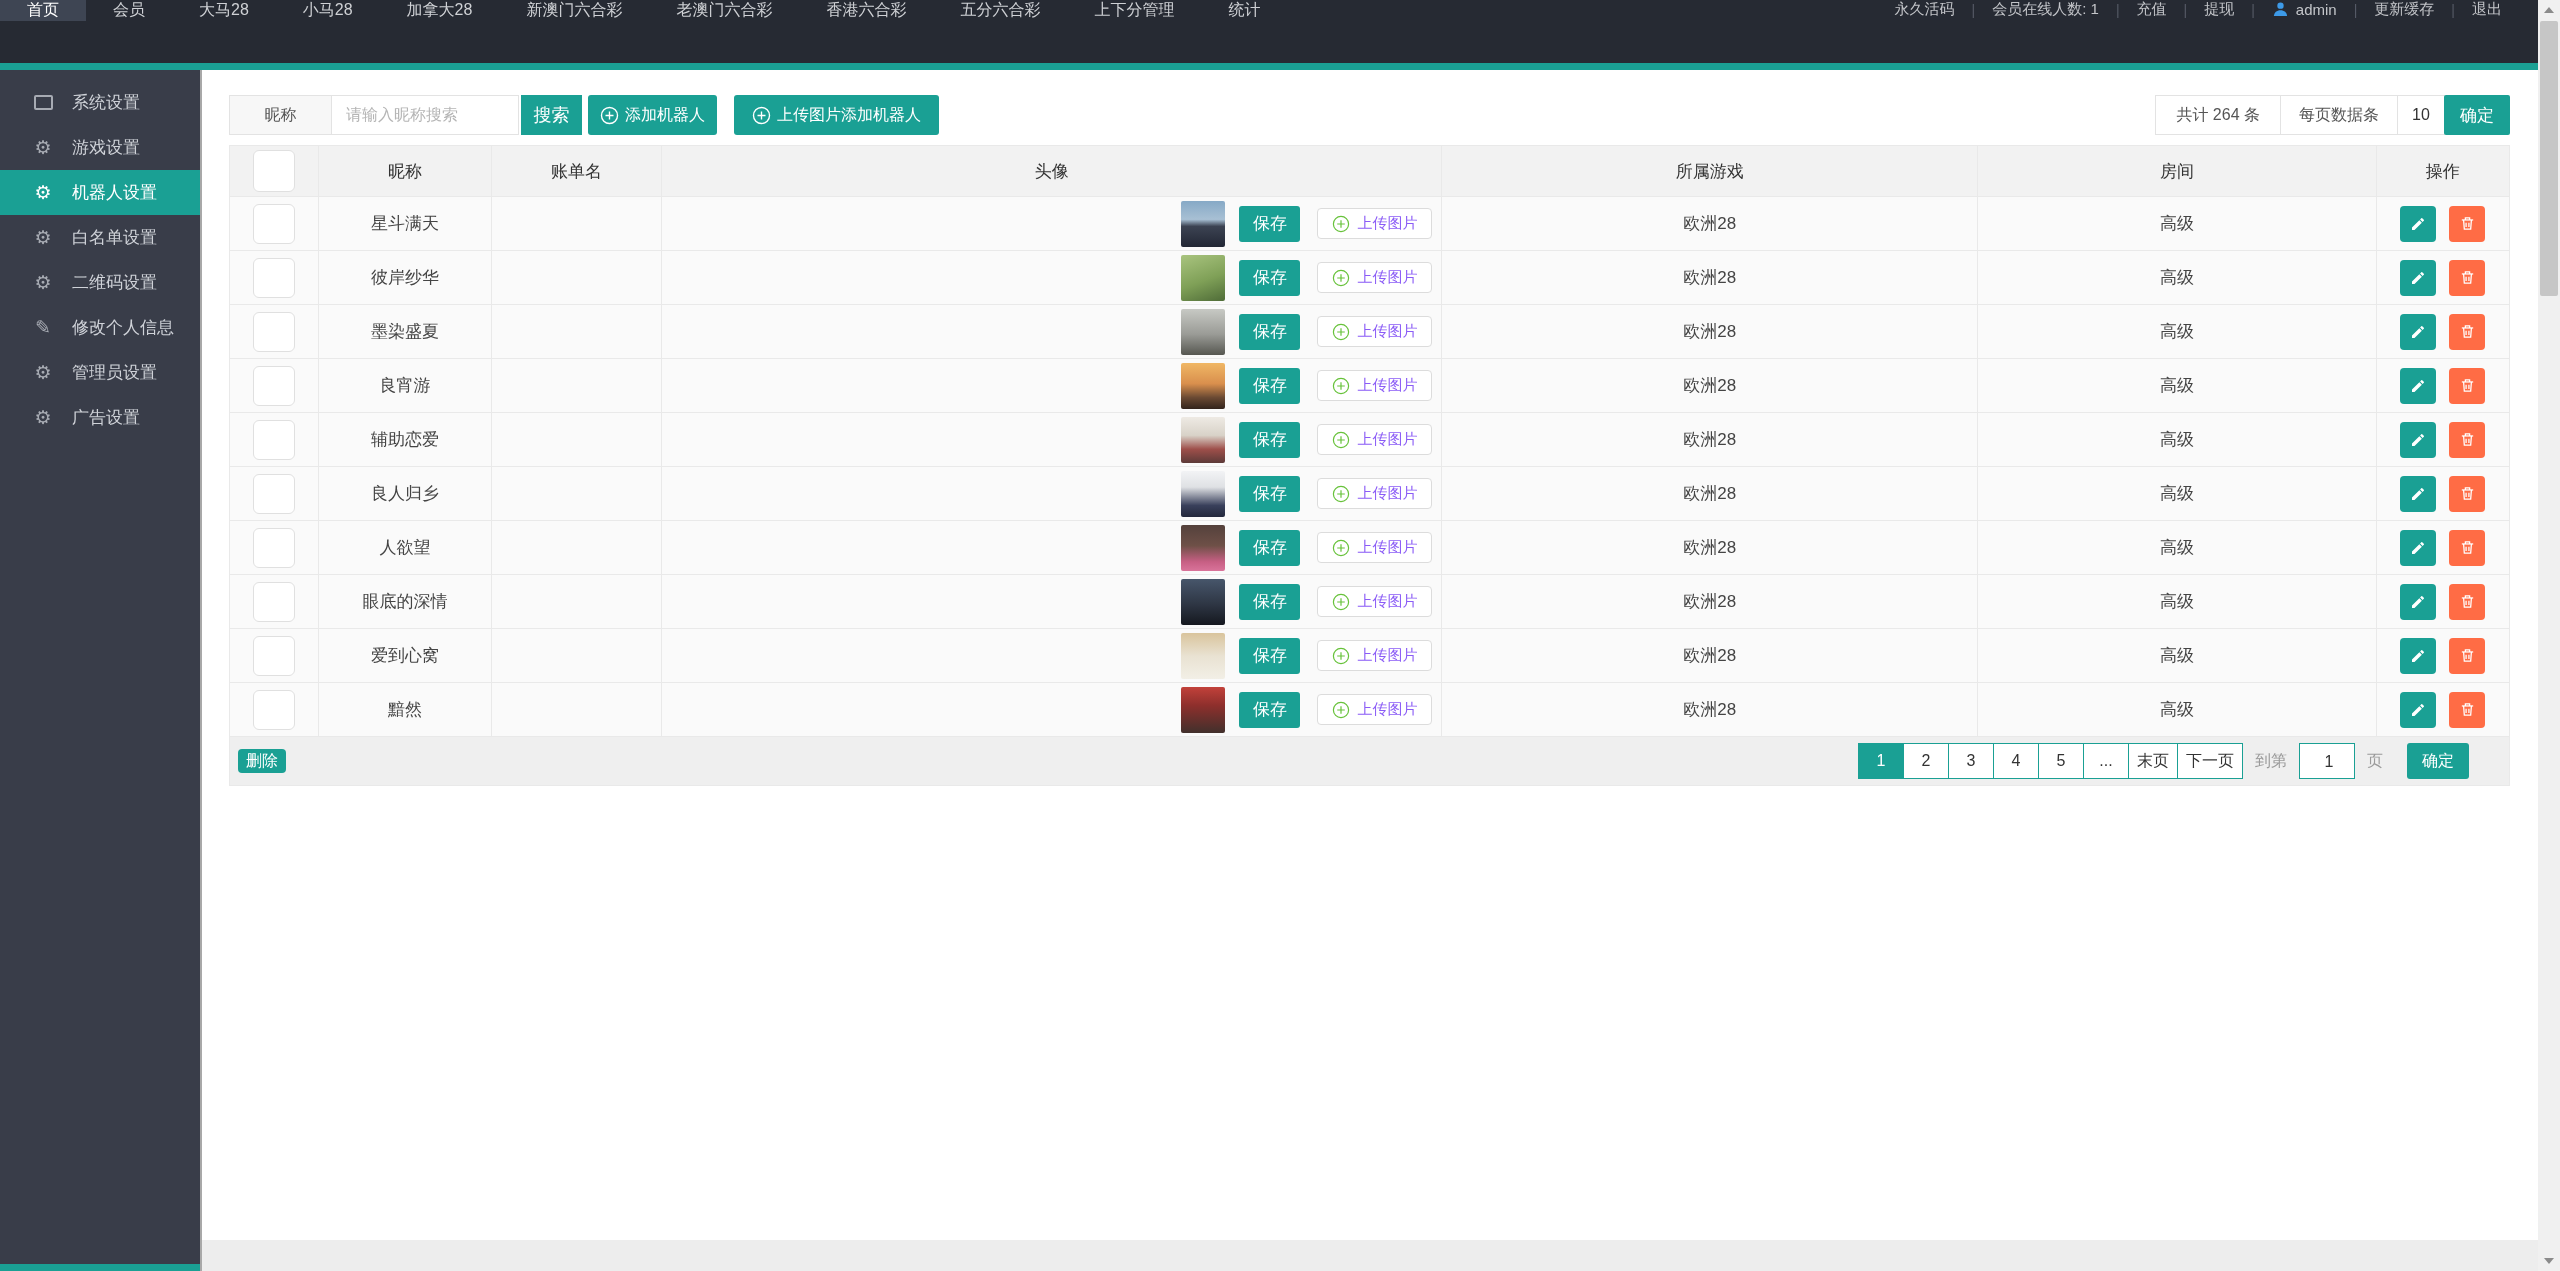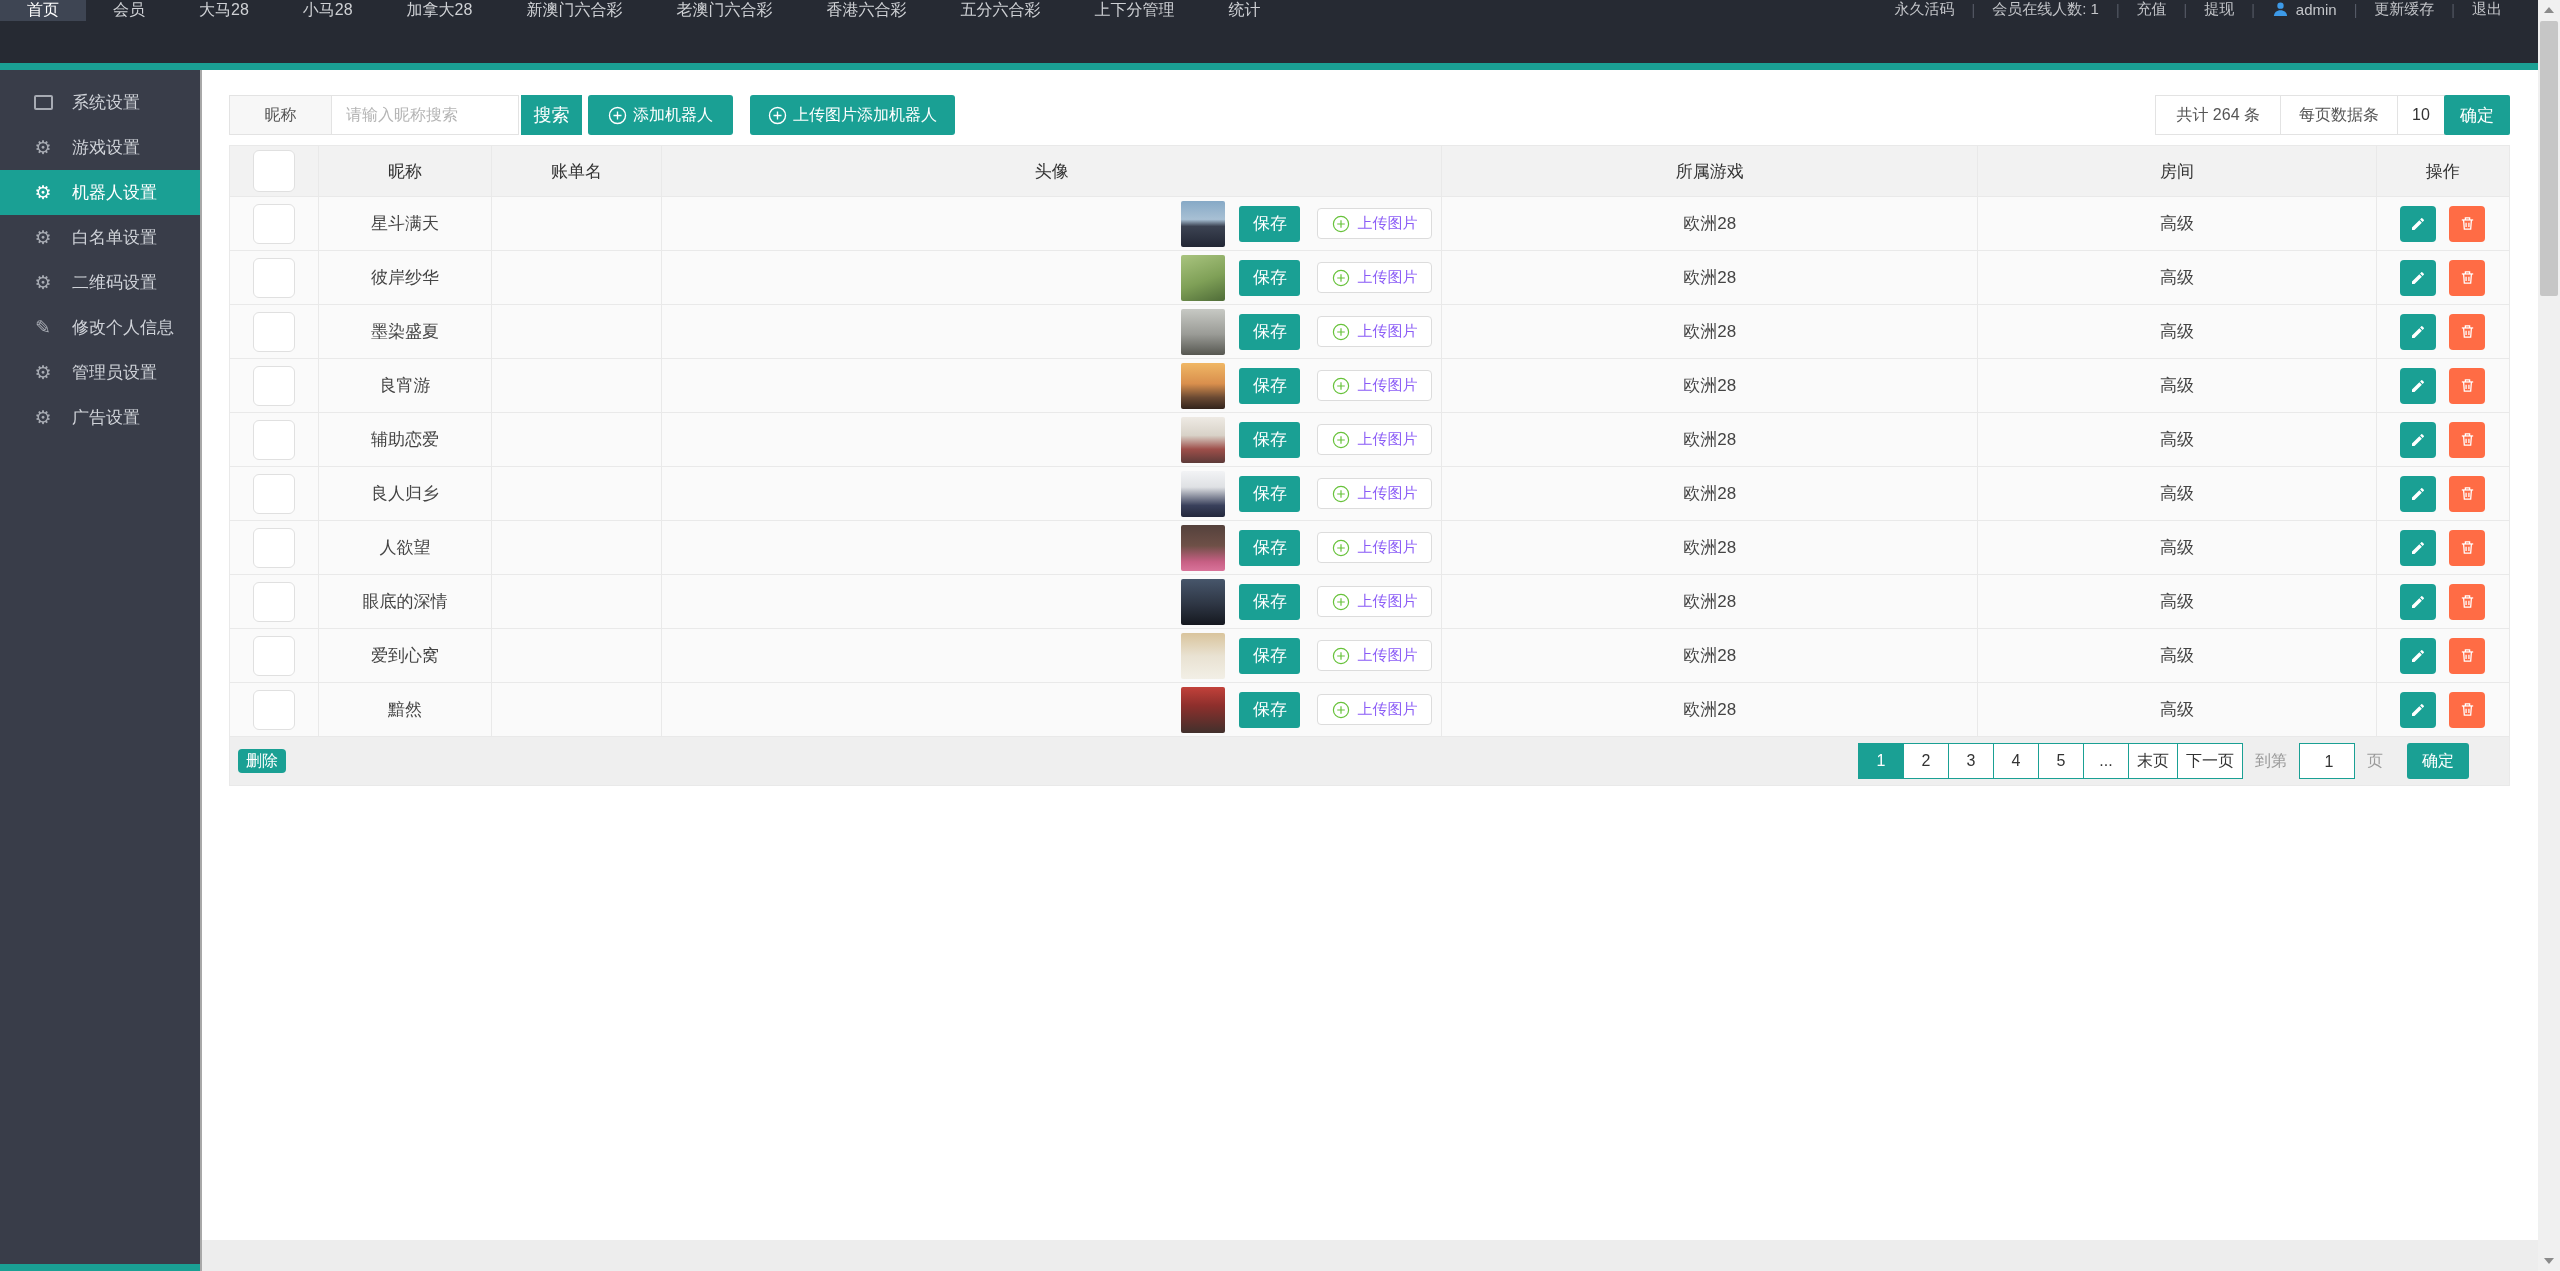--- a/index.html
+++ b/index.html
@@ -33,21 +33,21 @@
   .toolbar{display:flex;align-items:center;}
   .tb-left{display:flex;align-items:center;}
   .box{height:40px;box-sizing:border-box;border:1px solid #e3e3e3;display:flex;align-items:center;justify-content:center;font-size:16px;color:#555;background:#fff;}
   .box+.box{margin-left:-1px;}
   .lbl-box{width:103px;background:#f7f7f7;}
   .inp-box{width:188px;padding:0 12px;justify-content:flex-start;}
   .inp-box input{border:none;outline:none;width:100%;font-size:16px;color:#333;font-family:inherit;background:transparent;}
   .inp-box input::placeholder{color:#b5b5b5;}
   .btn{border:none;cursor:pointer;font-family:inherit;display:inline-flex;align-items:center;justify-content:center;background:#1aa094;color:#fff;}
   .search-btn{width:61px;height:40px;font-size:18px;margin-left:2px;}
-  .teal-btn{height:40px;border-radius:3px;font-size:16px;padding:0 20px;gap:6px;}
+  .teal-btn{height:40px;border-radius:3px;font-size:16px;padding:0 12px;gap:6px;}
   .add-btn{margin-left:6px;}
   .upload-add-btn{margin-left:17px;padding:9px 18px;}
   .tb-right{margin-left:auto;display:flex;align-items:center;}
   .total-box{padding:0 20px;}
   .perpage-box{padding:0 18px;}
   .pp-input{width:48px;}
   .pp-input input{border:none;outline:none;width:100%;text-align:center;font-size:16px;color:#333;font-family:inherit;background:transparent;}
   .confirm-btn{width:66px;height:40px;font-size:17px;border-radius:2px;margin-left:-1px;}
 
   

